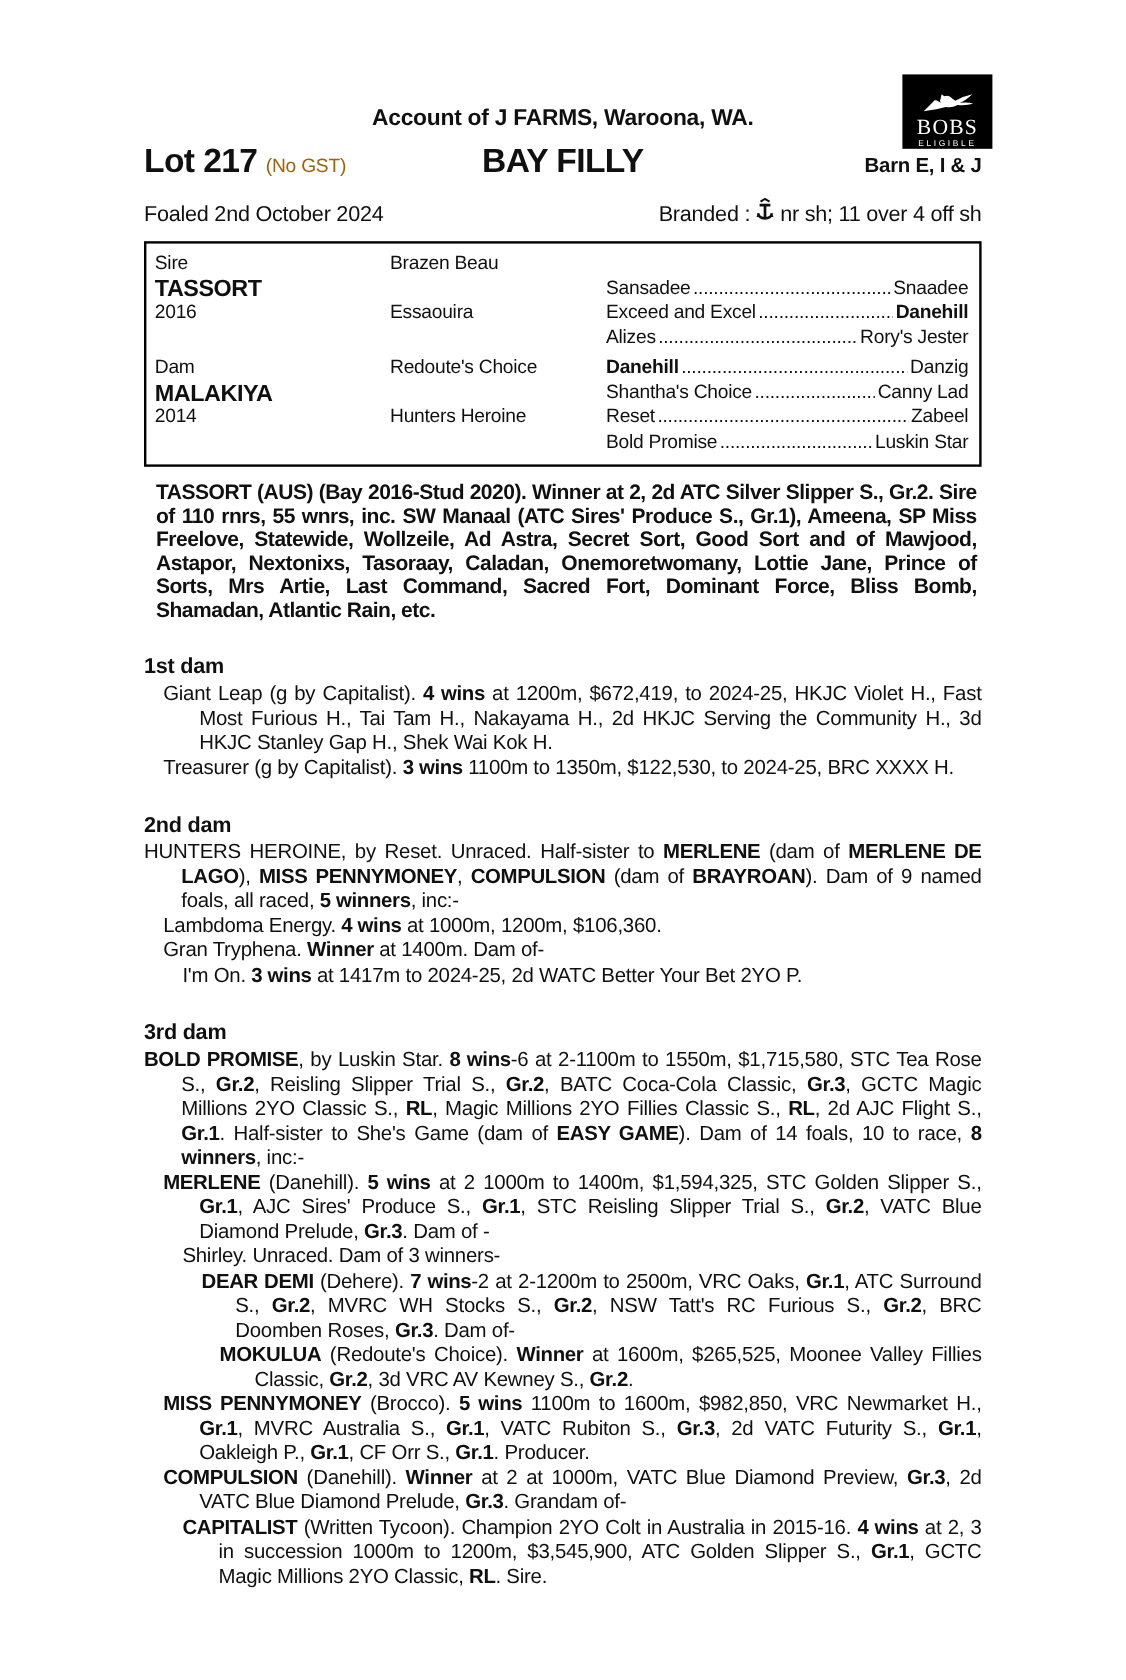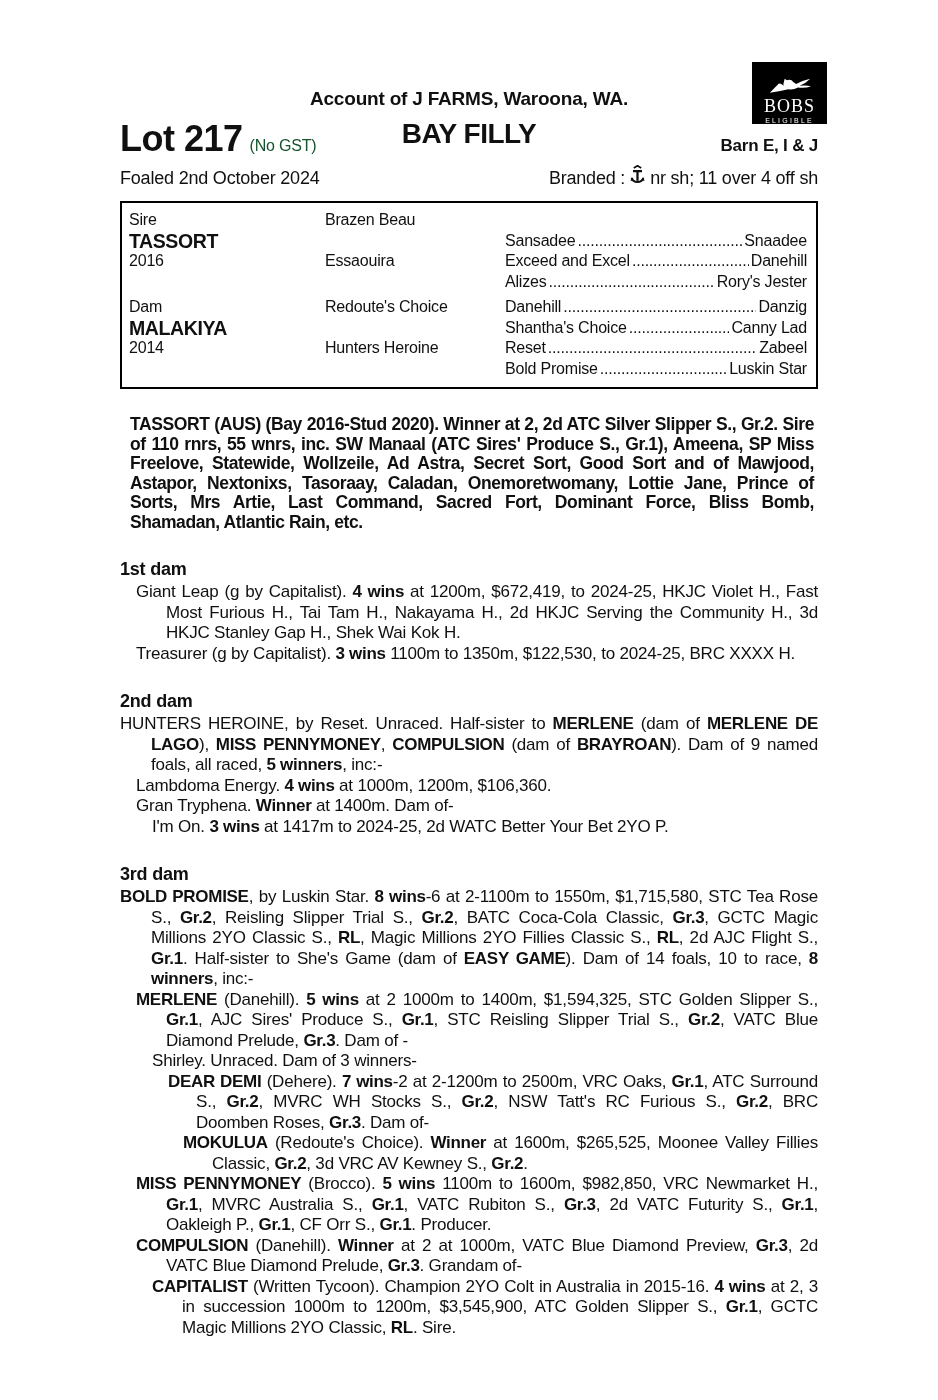--- a/index.html
+++ b/index.html
@@ -3,22 +3,22 @@
 <meta charset="utf-8">
 <style>
   html,body{margin:0;padding:0;background:#fff;}
   .page{width:938px;height:1400px;position:relative;background:#fff;color:#101010;
         font-family:"Liberation Sans","DejaVu Sans",sans-serif;letter-spacing:-0.2px;overflow:hidden;}
   .content{padding:0 120px;position:relative;}
 
   
   .account{margin-top:88px;text-align:center;font-weight:bold;font-size:19px;}
   .lot-row{position:relative;margin-top:8px;display:flex;align-items:baseline;height:32px;}
-  .lot{font-weight:bold;font-size:36px;letter-spacing:-0.5px;text-align:center;}
-  .gst{font-size:16px;margin-left:7px;color:#14532d;}
+  .lot{font-weight:bold;font-size:28px;letter-spacing:-0.5px;text-align:center;}
+  .gst{font-size:16px;margin-left:7px;color:#a16207;}
   .title{position:absolute;left:50%;transform:translateX(-50%);font-weight:bold;font-size:28px;letter-spacing:-0.5px;}
   .barn{margin-left:auto;font-weight:bold;font-size:17px;}
   .foaled-row{margin-top:13px;display:flex;justify-content:space-between;font-size:18px;align-items:flex-end;gap:32px;}
   .branded{display:flex;align-items:baseline;gap:5px;}
   .brandmark{position:relative;top:2px;}
 
   
   .logo{position:absolute;top:62px;right:111px;width:75px;height:62px;background:#000;color:#fff;
         display:flex;flex-direction:column;align-items:center;padding-top:14px;box-sizing:border-box;}
   .logo .bobs{font-family:"Liberation Serif","DejaVu Serif",serif;font-size:18px;line-height:1.05;letter-spacing:1px;}
@@ -29,24 +29,24 @@
   .trow{display:flex;line-height:20.5px;align-items:center;}
   .trow.gap{margin-top:5px;}
   .tc1{width:196px;flex:none;}
   .tc1.name{font-weight:bold;font-size:19.5px;letter-spacing:-0.4px;}
   .tc2{width:180px;flex:none;}
   .tc3{flex:1;display:flex;align-items:baseline;min-width:0;}
   .tc3 .ln{white-space:nowrap;}
   .tc3 .rn{white-space:nowrap;}
   .tc3 .dots{flex:1;overflow:hidden;white-space:nowrap;margin:0 2px;}
   .dots::before{content:".......................................................................................";}
-  .bold{font-weight:normal;}
-
-  
-  .sire-para{margin:26px 4px 0 10px;font-weight:normal;font-size:17.5px;line-height:19.5px;
+  .bold{font-weight:bold;}
+
+  
+  .sire-para{margin:12px 4px 0 10px;font-weight:normal;font-size:17.5px;line-height:19.5px;
              text-align:justify;letter-spacing:-0.4px;}
 
   
   .dam-section{margin-top:27px;}
   .dam-heading{font-size:18px;font-weight:bold;margin:0 0 2px 0;}
   .para{margin:0;font-size:17px;line-height:20.5px;text-align:justify;}
   .para b{letter-spacing:-0.3px;}
   .l0{padding-left:31px;text-indent:-31px;}
   .l1{padding-left:46px;text-indent:-30px;}
   .l2{padding-left:62px;text-indent:-30px;}

